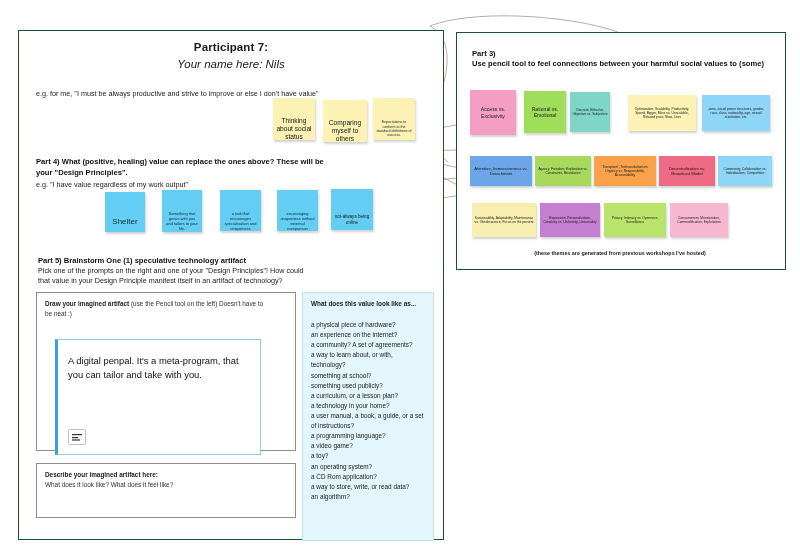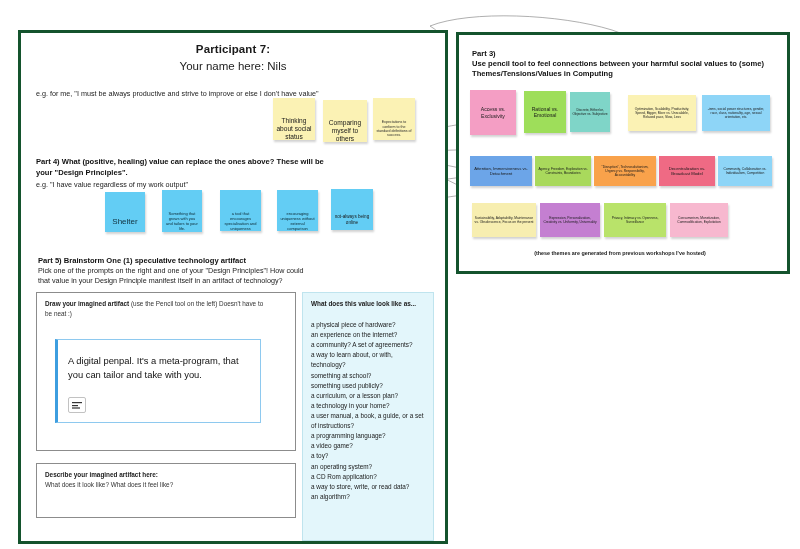--- a/index.html
+++ b/index.html
@@ -1,25 +1,25 @@
 <!DOCTYPE html>
 <html><head>
 <meta charset="utf-8">
 <style>
   html,body{margin:0;padding:0;background:#ffffff;}
   body{width:800px;height:549px;overflow:hidden;font-family:"Liberation Sans",sans-serif;color:#1a1a1a;}
   #stage{position:relative;width:800px;height:549px;background:#fff;}
 
-  .panel{position:absolute;background:#fff;border:3px solid #14532d;}
+  .panel{position:absolute;background:#fff;border:1px solid #14532d;}
   #left-panel{left:18px;top:30px;width:424px;height:508px;}
   #right-panel{left:456px;top:32px;width:328px;height:236px;}
 
   .ttl{position:absolute;text-align:center;width:100%;}
   #p-title{top:10px;font-size:11.5px;font-weight:bold;letter-spacing:.1px;}
-  #p-name{top:27px;font-size:11.5px;color:#222;}
+  #p-name{top:27px;font-size:11.5px;color:#222;font-style:italic;}
 
   .sec-h{position:absolute;font-size:7.6px;font-weight:bold;line-height:1.45;color:#111;}
   .sec-s{position:absolute;font-size:7.2px;line-height:1.45;color:#222;}
 
   .note{position:absolute;box-sizing:border-box;display:flex;align-items:center;justify-content:center;
         text-align:center;padding:3px;overflow:hidden;
         box-shadow:1px 1.5px 2px rgba(0,0,0,.18);}
   .note span{display:block;width:100%;line-height:1.25;margin-top:20px;}
 
   .n-yellow{background:#fbf2b4;}
@@ -41,21 +41,21 @@
   
   .bx{position:absolute;box-sizing:border-box;background:#fff;border:1px solid #8c8c8c;}
   #draw-box{left:36px;top:292px;width:260px;height:159px;}
   #desc-box{left:36px;top:463px;width:260px;height:55px;}
   #prompt-box{left:302px;top:292px;width:132px;height:249px;background:#e3f6fb;border:1px solid #bfe4ee;}
 
   .bx-h{position:absolute;left:8px;top:6px;right:8px;font-size:6.4px;line-height:1.5;}
   .bx-h b{font-weight:bold;}
   .bx-sub{color:#333;}
 
-  #text-card{position:absolute;left:55px;top:339px;width:206px;height:84px;background:#fff;
+  #text-card{position:absolute;left:55px;top:339px;width:206px;height:116px;background:#fff;
              border:1px solid #8ec9ef;border-left:3px solid #3d9ee0;box-sizing:border-box;}
   #text-card p{margin:0;padding:14px 10px 0 10px;font-size:9.4px;line-height:1.45;color:#111;}
   #align-btn{position:absolute;left:10px;bottom:9px;width:16px;height:14px;border:1px solid #c2c2c2;
              border-radius:2px;background:#fff;display:flex;align-items:center;justify-content:center;}
 
   #prompt-title{position:absolute;left:8px;top:7px;right:6px;font-size:6.4px;font-weight:bold;}
   #prompt-list{position:absolute;left:8px;top:27px;right:5px;font-size:6.4px;line-height:1.58;color:#1a1a1a;}
   #prompt-list div{white-space:normal;}
 
   #p3-h1{left:472px;top:48px;}
@@ -170,21 +170,20 @@
       <div>an operating system?</div>
       <div>a CD Rom application?</div>
       <div>a way to store, write, or read data?</div>
       <div>an algorithm?</div>
     </div>
   </div>
 
   <div class="panel" id="right-panel"></div>
   <div class="sec-h" id="p3-h1">Part 3)</div>
   <div class="sec-h" id="p3-h2">Use pencil tool to feel connections between your harmful social values to (some)</div>
-  <div class="sec-h" style="left:472px;top:68px;width:300px;">Themes/Tensions/Values in Computing</div>
 
   <div class="t-note t-lg" style="left:470px;top:90px;width:46px;height:45px;background:#f49ec4;">
       <span>Access vs. Exclusivity</span>
     </div>
   <div class="t-note t-lg" style="left:524px;top:91px;width:42px;height:42px;background:#9ede5a;">
       <span>Rational vs. Emotional</span>
     </div>
   <div class="t-note t-sm" style="left:570px;top:92px;width:40px;height:40px;background:#7fd5c8;">
       <span>Discrete, Either/or, Objective vs. Subjective</span>
     </div>

